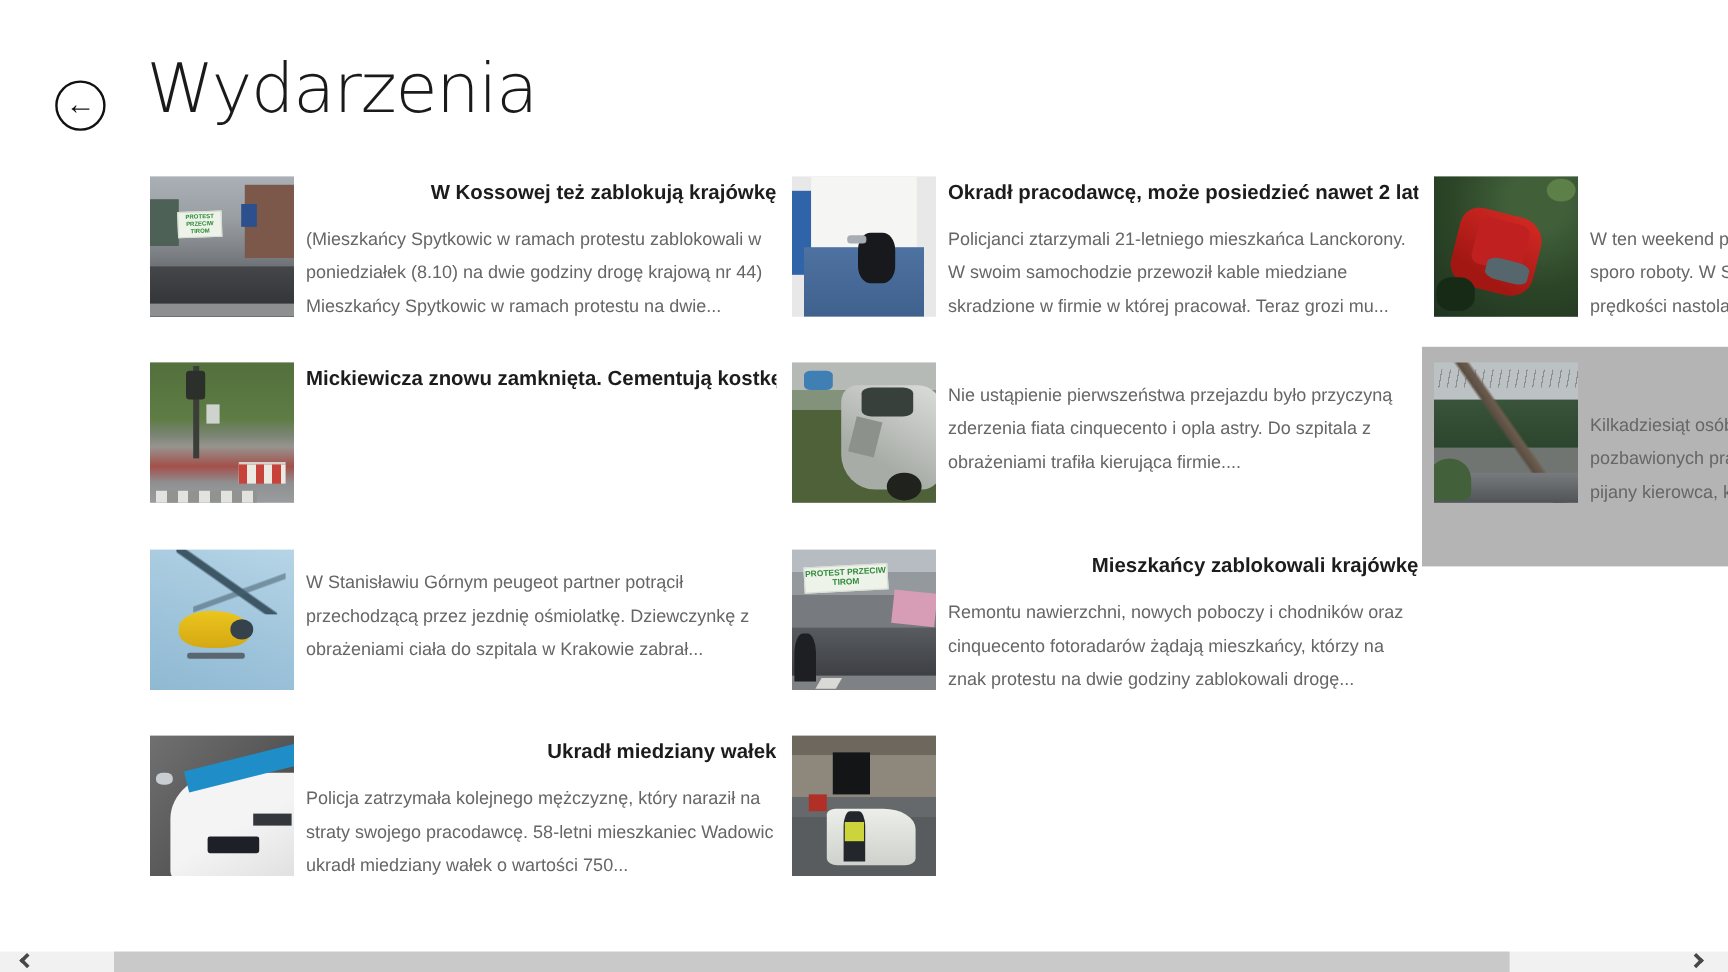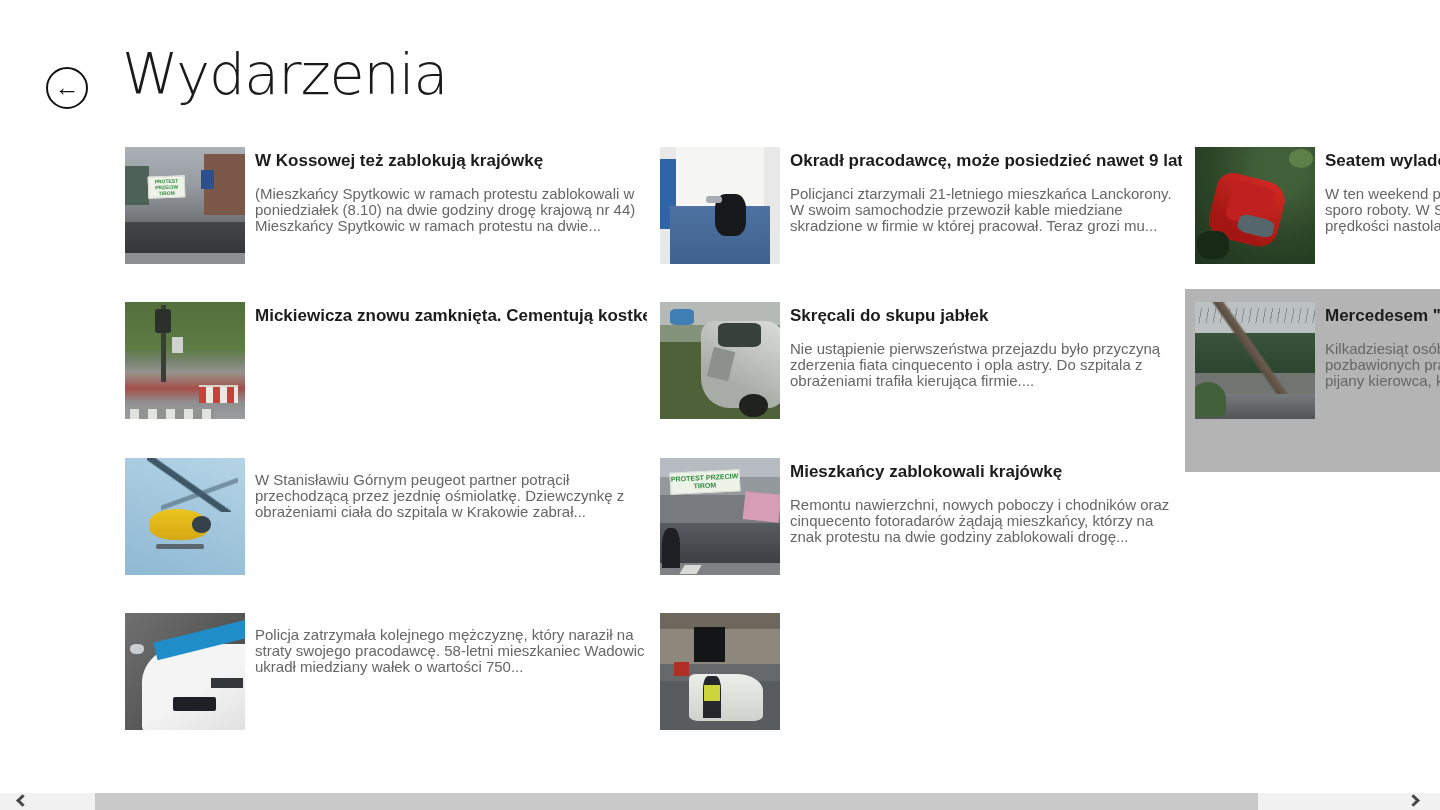--- a/index.html
+++ b/index.html
@@ -33,24 +33,24 @@
   }
   .tile { display:flex; position:relative; cursor:pointer; }
   .tile.selected::before {
     content:""; position:absolute; top:-13px; left:-10px; right:-20px; bottom:-14px;
     background:#b4b4b4;
   }
   .thumb, .content { position:relative; z-index:1; }
   .content { width:392px; margin-left:10px; }
   .content h3 {
     margin:3px 0 0; font-size:17px; line-height:22px; font-weight:700; color:#1c1c1c;
-    white-space:nowrap; overflow:hidden;
+    white-space:nowrap; overflow:hidden;text-align:right;
   }
   .content p {
-    margin:14px 0 0; font-size:15px; line-height:16px; color:#666;
+    margin:14px 0 0; font-size:15px; line-height:28px; color:#666;
     white-space:pre-line;
   }
 
   
   .thumb { width:120px; height:117px; flex:none; overflow:hidden; background:#999; }
   .thumb span { position:absolute; display:block; }
   .banner-text {
     font-weight:bold; color:#2e8b3a; text-align:center; z-index:3;
     background:#eef3ea; border:1px solid #d8ddd4;
   }
@@ -185,46 +185,46 @@
     </div>
     <div class="tile">
       <div class="thumb thumb-police-car">
         <span class="s1"></span>
         <span class="s2"></span>
         <span class="s3"></span>
         <span class="s4"></span>
         <span class="s5"></span>
       </div>
       <div class="content">
+        <h3>Ukradł miedziany wałek</h3>
         <p>Policja zatrzymała kolejnego mężczyznę, który naraził na straty swojego pracodawcę. 58-letni mieszkaniec Wadowic ukradł miedziany wałek o wartości 750...</p>
       </div>
     </div>
     <div class="tile">
       <div class="thumb thumb-handcuffed-man">
         <span class="s1"></span>
         <span class="s2"></span>
         <span class="s3"></span>
         <span class="s4"></span>
         <span class="s5"></span>
       </div>
       <div class="content">
-        <h3>Okradł pracodawcę, może posiedzieć nawet 9 lat</h3>
+        <h3>Okradł pracodawcę, może posiedzieć nawet 2 lat</h3>
         <p>Policjanci ztarzymali 21-letniego mieszkańca Lanckorony. W swoim samochodzie przewoził kable miedziane skradzione w firmie w której pracował. Teraz grozi mu...</p>
       </div>
     </div>
     <div class="tile">
       <div class="thumb thumb-car-crash">
         <span class="s1"></span>
         <span class="s2"></span>
         <span class="s3"></span>
         <span class="s4"></span>
         <span class="s5"></span>
       </div>
       <div class="content">
-        <h3>Skręcali do skupu jabłek</h3>
         <p>Nie ustąpienie pierwszeństwa przejazdu było przyczyną zderzenia fiata cinquecento i opla astry. Do szpitala z obrażeniami trafiła kierująca firmie....</p>
       </div>
     </div>
     <div class="tile">
       <div class="thumb thumb-protest-banner">
         <span class="s1"></span>
         <span class="s2"></span>
         <span class="s3"></span>
         <span class="s4"></span>
         <span class="s5"></span>

